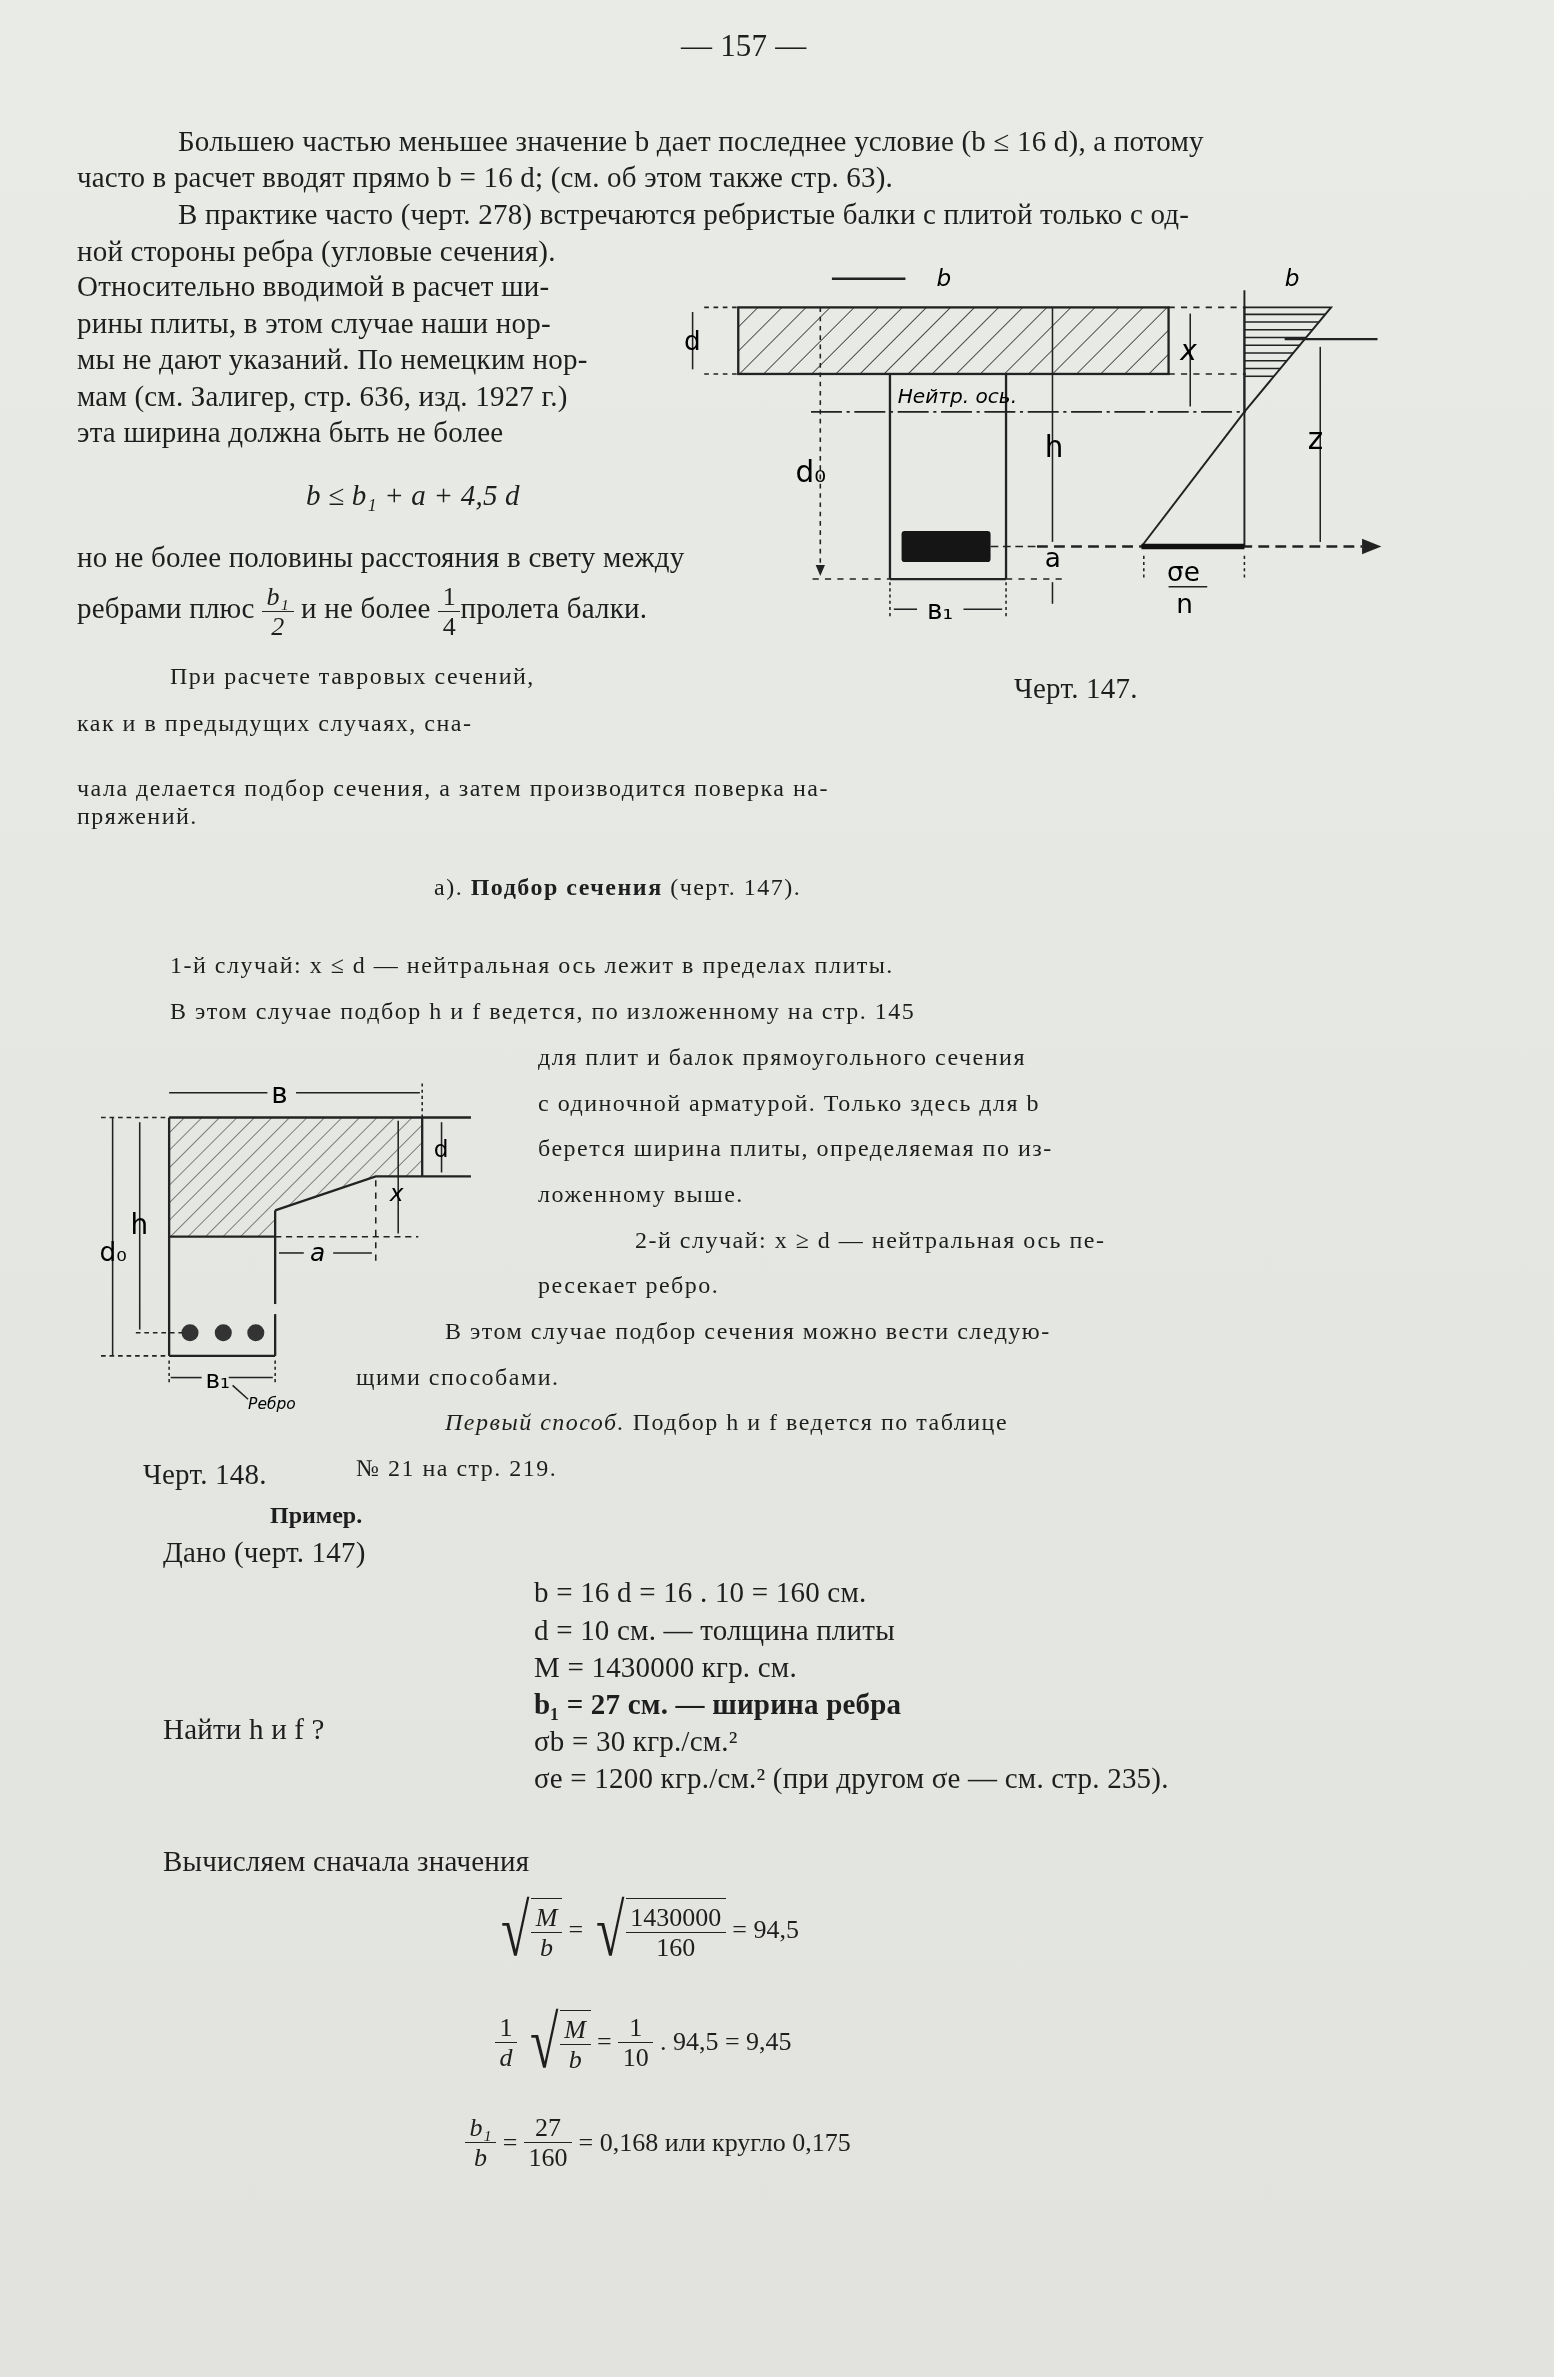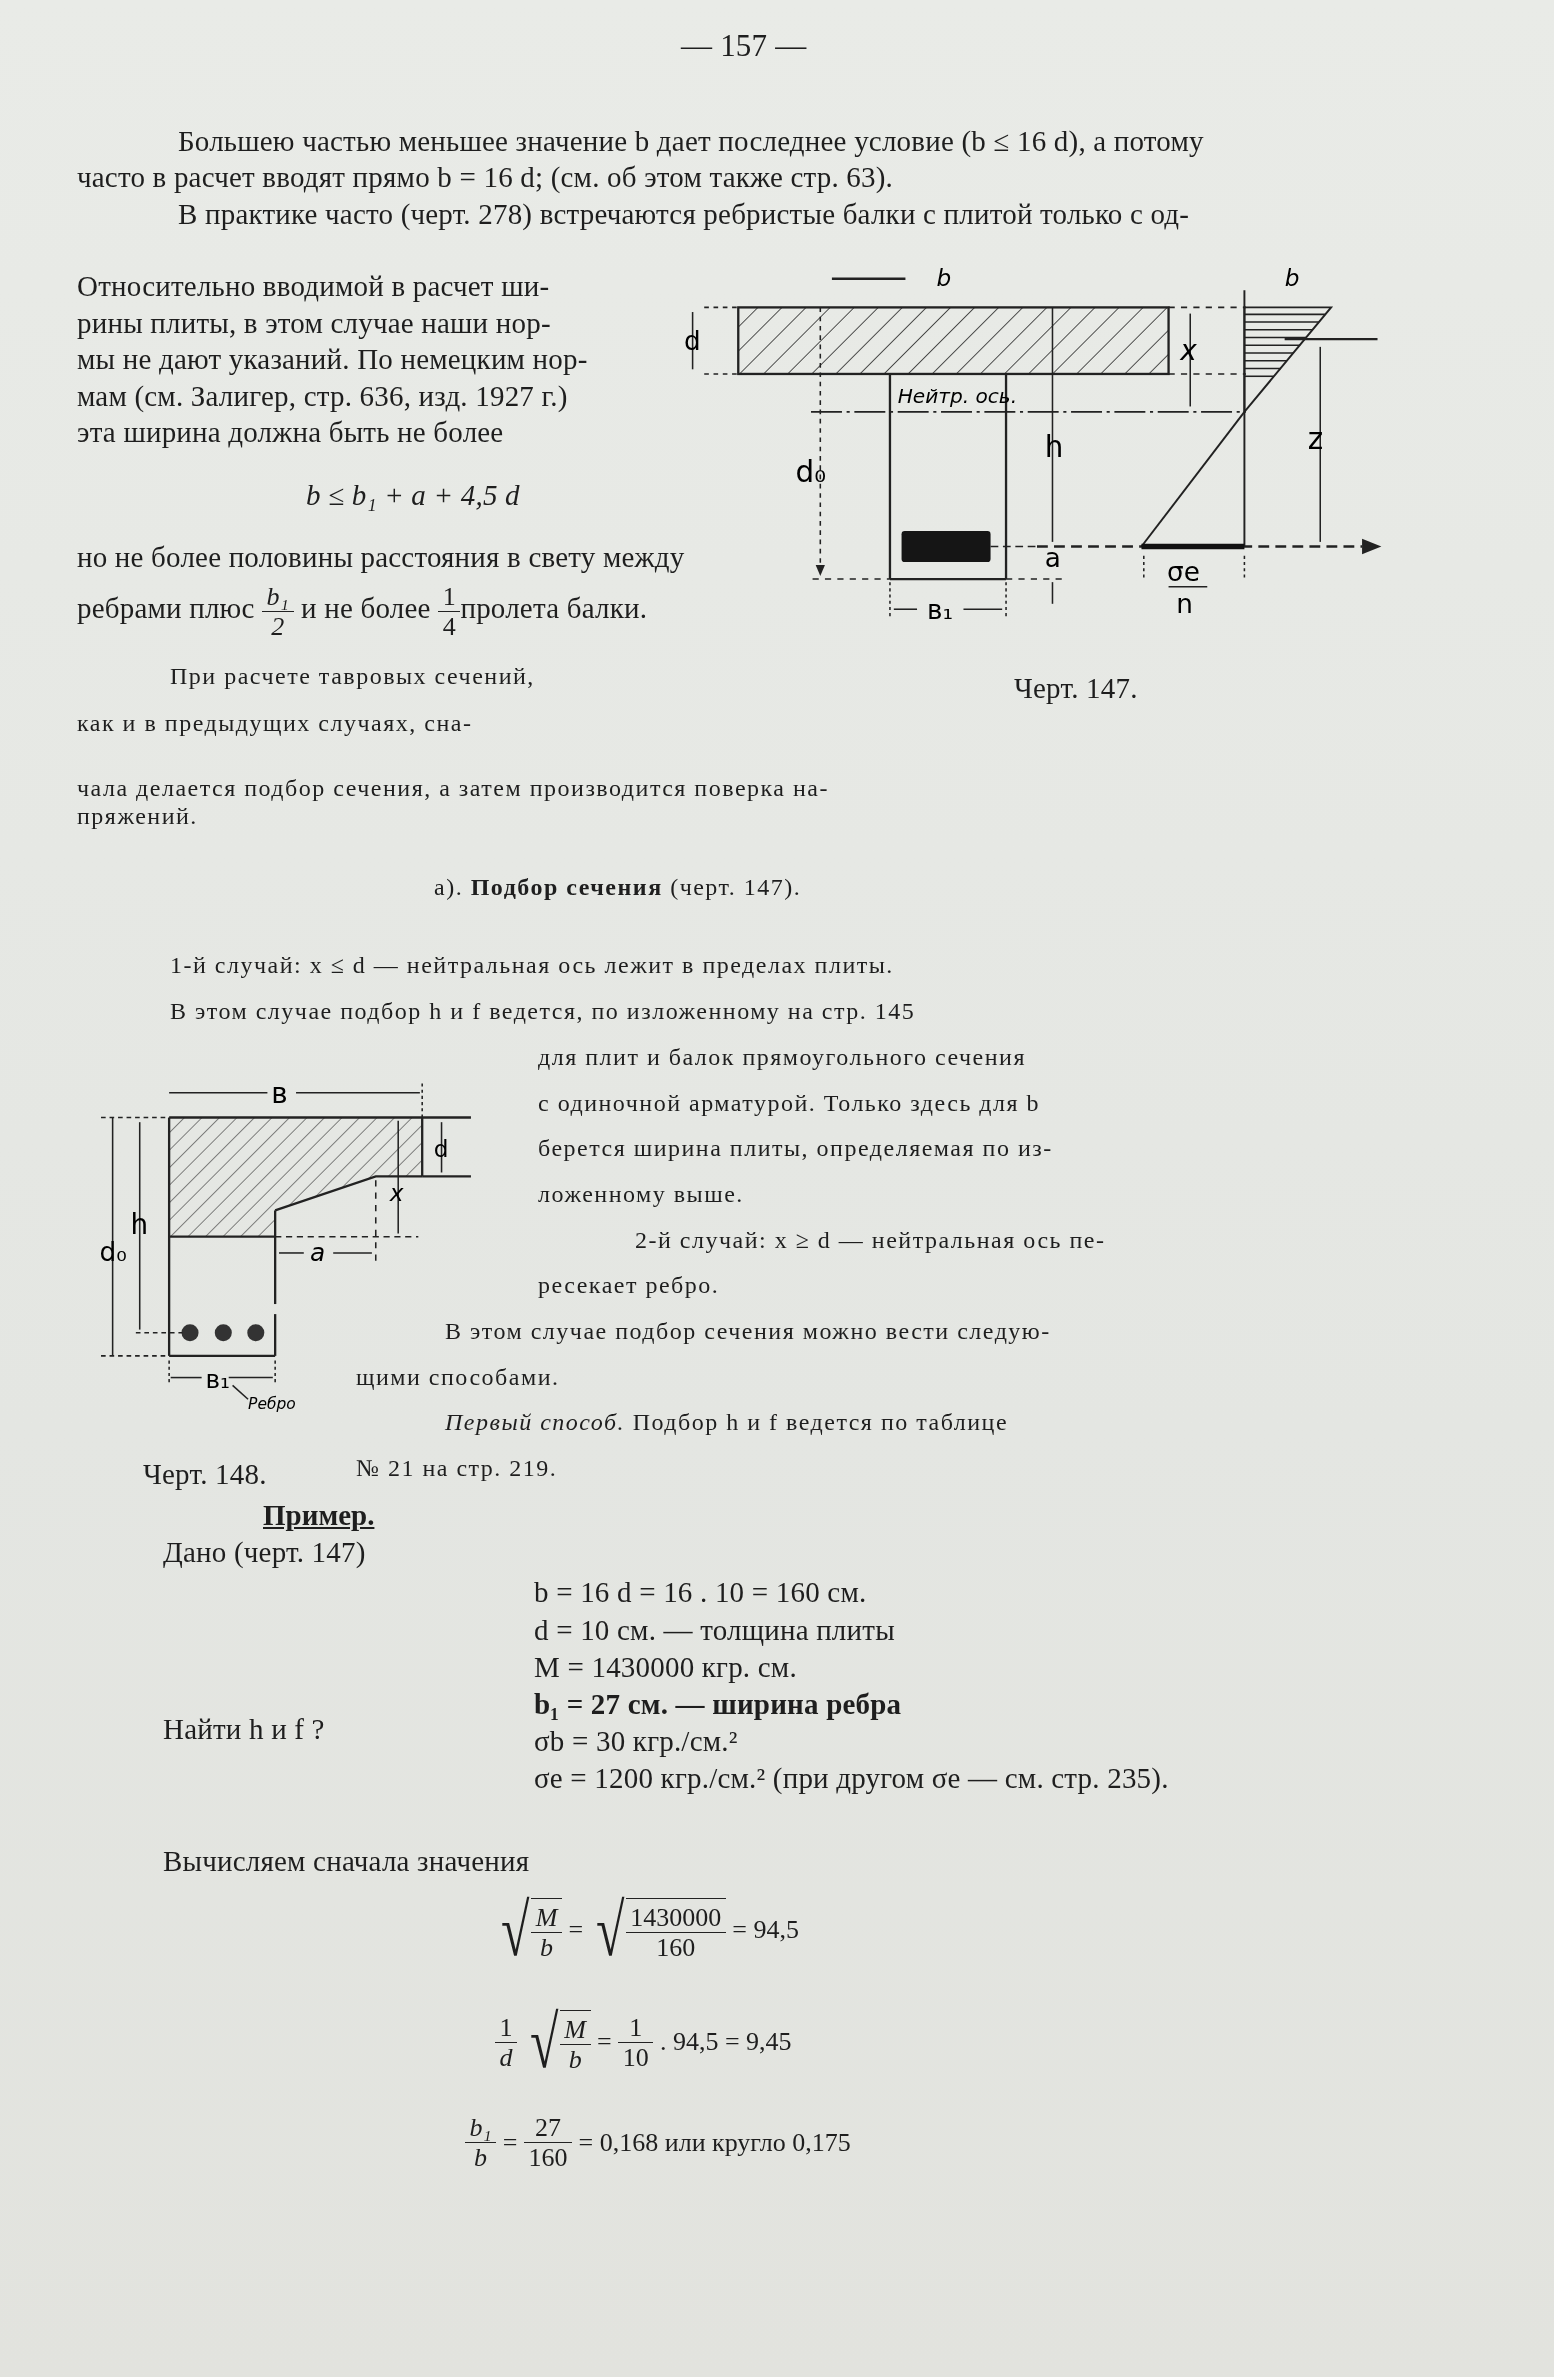--- a/index.html
+++ b/index.html
@@ -26,20 +26,21 @@
 </head>
 <body>
 
 <div class="page">
 
   <div class="abs t" style="left:681px; top:29px; font-size:31px;">— 157 —</div>
 
   <div class="abs t" style="left:178px; top:124px;">Большею частью меньшее значение b дает последнее условие (b ≤ 16 d),  а  потому</div>
   <div class="abs t" style="left:77px; top:160px;">часто в расчет вводят прямо b = 16 d; (см. об этом также стр. 63).</div>
   <div class="abs t" style="left:178px; top:197px;">В практике часто (черт. 278) встречаются ребристые балки с плитой  только с од-</div>
+  <div class="abs t" style="left:77px; top:234px;">ной стороны ребра (угловые сечения).</div>
 
   <div class="abs t" style="left:77px; top:269px;">Относительно  вводимой в расчет ши-</div>
   <div class="abs t" style="left:77px; top:306px;">рины плиты, в этом случае наши нор-</div>
   <div class="abs t" style="left:77px; top:342px;">мы не дают указаний. По немецким нор-</div>
   <div class="abs t" style="left:77px; top:379px;">мам (см. Залигер, стр. 636, изд.  1927 г.)</div>
   <div class="abs t" style="left:77px; top:415px;">эта ширина должна быть не более</div>
   <div class="abs t it" style="left:306px; top:478px;">b ≤ b₁ + a + 4,5 d</div>
   <div class="abs t" style="left:77px; top:540px;">но не более половины расстояния в свету между</div>
   <div class="abs t" style="left:77px; top:582px;">
     <span>ребрами плюс</span>
@@ -208,21 +209,21 @@
     <line x1="98" y1="378" x2="98" y2="410" stroke="#222" stroke-width="2" stroke-dasharray="4,4"></line>
     <line x1="235" y1="378" x2="235" y2="410" stroke="#222" stroke-width="2" stroke-dasharray="4,4"></line>
     <line x1="100" y1="400" x2="140" y2="400" stroke="#222" stroke-width="2"></line>
     <line x1="175" y1="400" x2="232" y2="400" stroke="#222" stroke-width="2"></line>
     <text x="145" y="413" font-size="32">в₁</text>
     <line x1="180" y1="410" x2="200" y2="428" stroke="#222" stroke-width="2"></line>
     <text x="200" y="440" font-size="20" font-style="italic">Ребро</text>
   </svg>
   <div class="abs t" style="left:143px; top:1457px;">Черт. 148.</div>
 
-  <div class="abs b" style="left:263px; top:1498px; font-size:29px; line-height:34px;text-decoration:underline;">Пример.</div>
+  <div class="abs b" style="left:270px; top:1498px; font-size:24px; line-height:34px;">Пример.</div>
   <div class="abs t" style="left:163px; top:1535px;">Дано (черт. 147)</div>
   <div class="abs t" style="left:534px; top:1575px;">b = 16 d = 16 . 10 = 160 см.</div>
   <div class="abs t" style="left:534px; top:1613px;">d = 10 см. — толщина плиты</div>
   <div class="abs t" style="left:534px; top:1650px;">M = 1430000 кгр. см.</div>
   <div class="abs t" style="left:534px; top:1687px;font-weight:bold;">b₁ = 27 см. — ширина ребра</div>
   <div class="abs t" style="left:534px; top:1724px;">σb = 30 кгр./см.²</div>
   <div class="abs t" style="left:534px; top:1761px;">σe = 1200 кгр./см.² (при другом σe — см. стр. 235).</div>
 
   <div class="abs t" style="left:163px; top:1712px;">Найти h и f ?</div>
   <div class="abs t" style="left:163px; top:1844px;">Вычисляем сначала значения</div>

